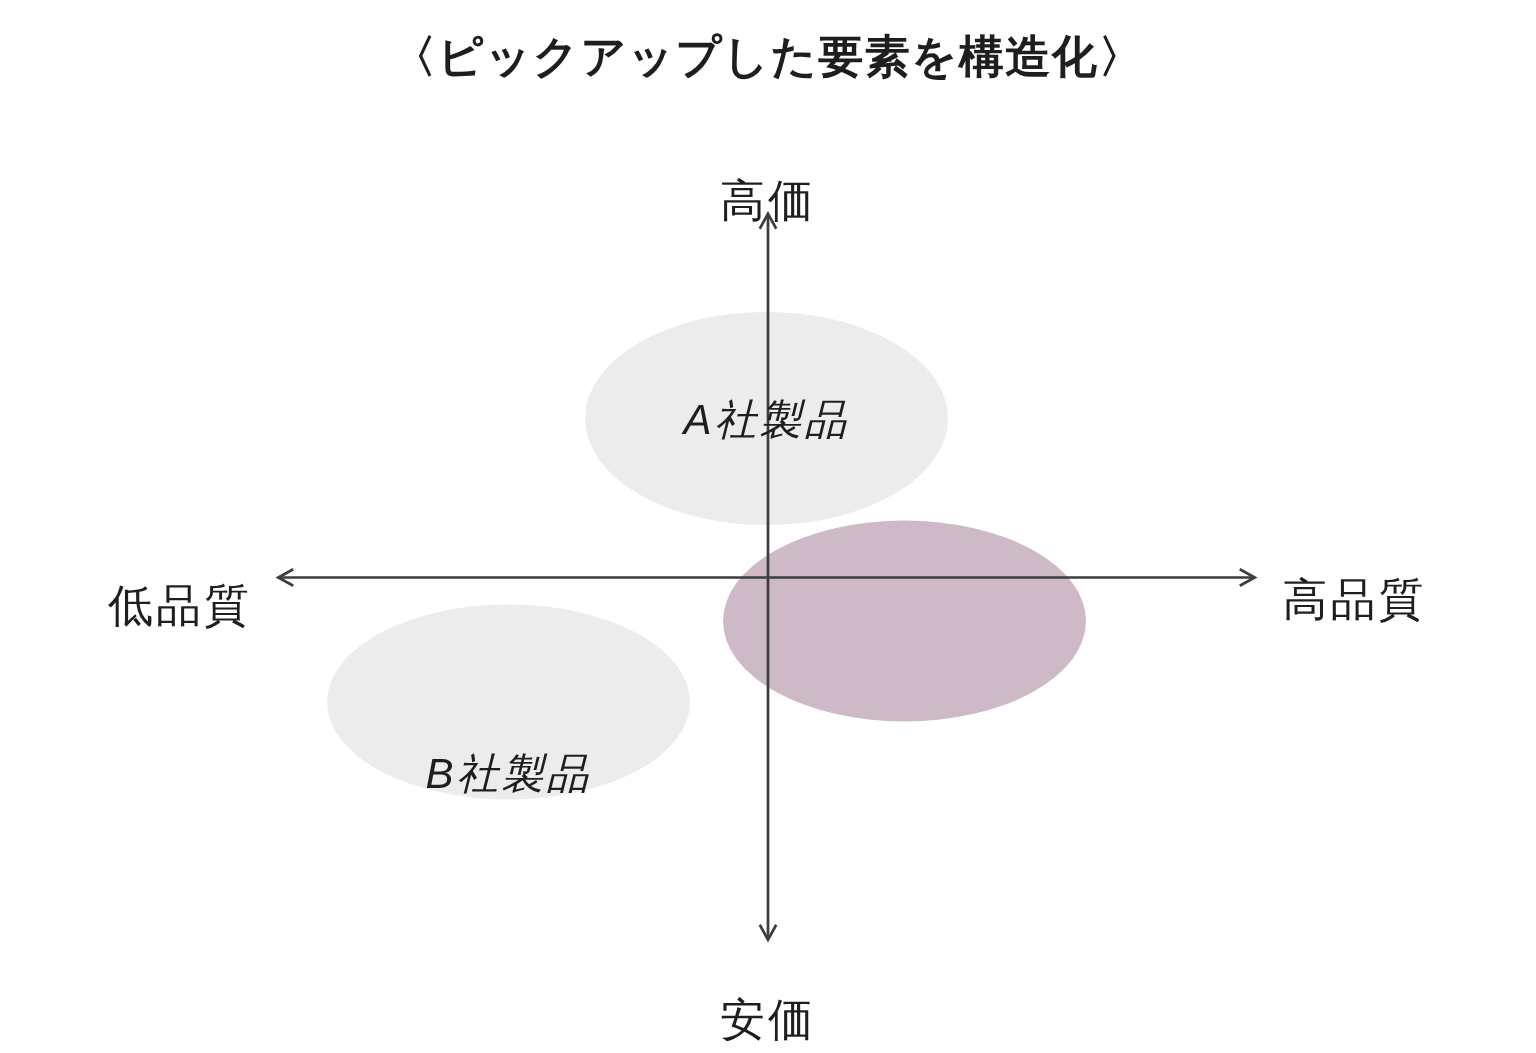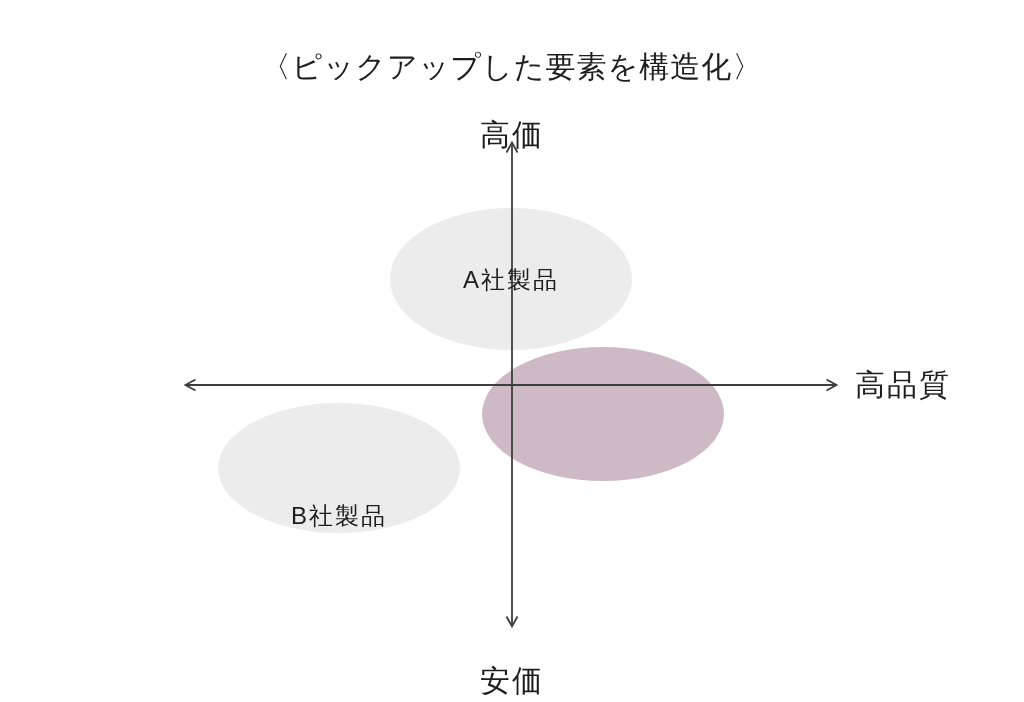--- a/index.html
+++ b/index.html
@@ -23,33 +23,33 @@
   }
   .lbl {
     position: absolute;
     transform: translate(-50%, -50%);
     white-space: nowrap;
     line-height: 1;
   }
   .title {
     font-size: 30px;
     letter-spacing: 1px;
-    font-weight: 400;
-    margin-top: 28px;
+    font-weight: 700;
   }
   .axis-label {
     font-size: 30px;
     letter-spacing: 2px;
     font-weight: 500;
     margin-top: 21px;
   }
   .ellipse-label {
-    font-size: 24px;
+    font-size: 28px;
     letter-spacing: 2px;
     font-weight: 500;
+    font-style: italic;
   }
 </style>
 </head>
 <body>
 
 <div class="stage">
 
   <svg width="1024" height="702" viewBox="0 0 1024 702">
     <defs>
       <marker id="arrowhead" markerUnits="userSpaceOnUse" markerWidth="16" markerHeight="16" refX="10.5" refY="6.5" orient="auto-start-reverse">
@@ -67,21 +67,22 @@
 
     <line x1="186" y1="385" x2="836" y2="385" stroke-width="1.8" marker-start="url(#arrowhead)" marker-end="url(#arrowhead)" stroke="#3d3d3d"></line>
   </svg>
 
   <div class="lbl title" style="left:512px; top:39px;">〈ピックアップした要素を構造化〉</div>
 
   <div class="lbl axis-label" style="left:512px; top:114px;">高価</div>
 
   <div class="lbl axis-label" style="left:512px; top:660px;">安価</div>
 
+  <div class="lbl axis-label" style="left:120px; top:384px;">低品質</div>
 
-  <div class="lbl axis-label" style="left:903px; top:364px;">高品質</div>
+  <div class="lbl axis-label" style="left:903px; top:380px;">高品質</div>
 
   <div class="lbl ellipse-label" style="left:511px; top:280px;">A社製品</div>
 
   <div class="lbl ellipse-label" style="left:339px; top:468px;margin-top:48px;">B社製品</div>
 
 
 </div>
 
 </body></html>

